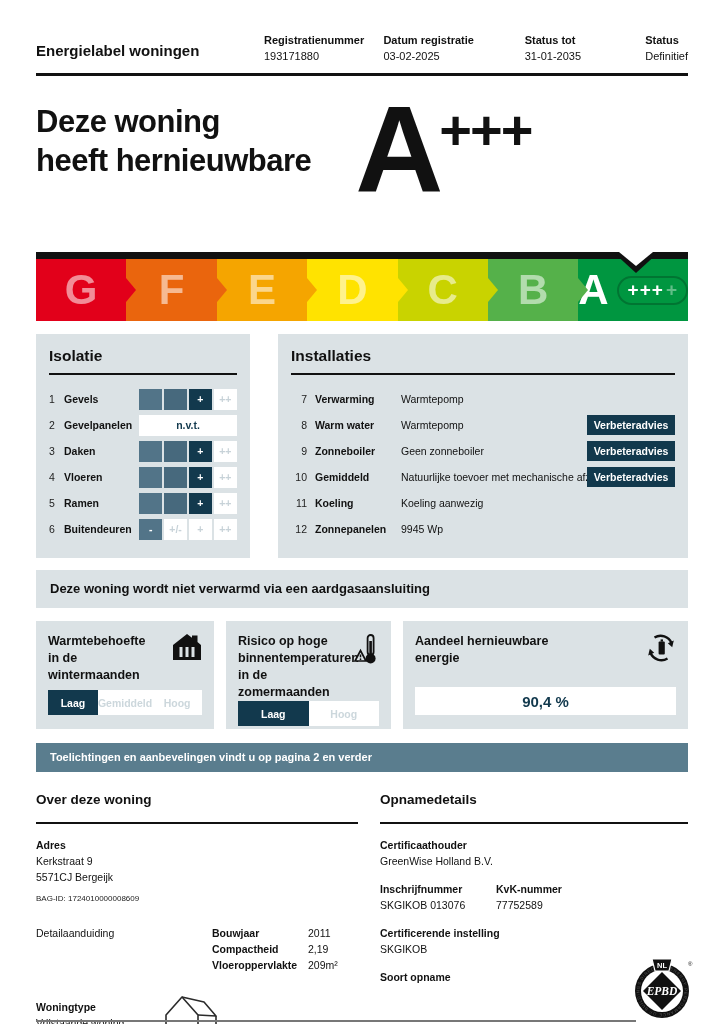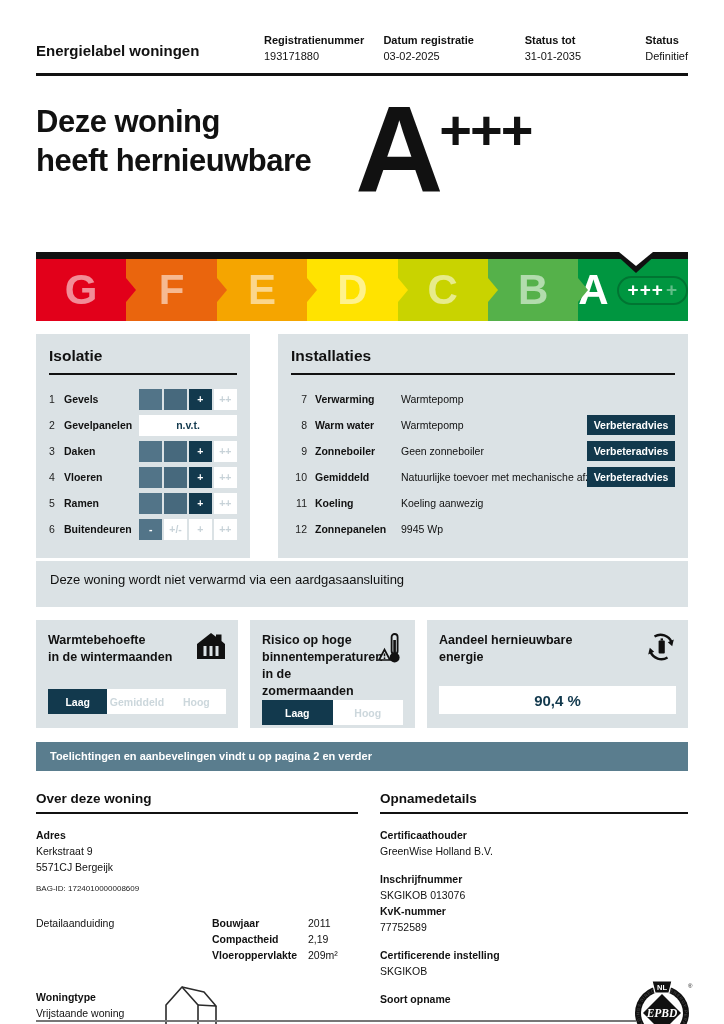--- a/index.html
+++ b/index.html
@@ -60,49 +60,49 @@
   .bar-nvt { width:98px; height:21px; background:#fff; display:flex; align-items:center; justify-content:center;
     font-size:10.5px; font-weight:bold; color:#12394d; }
   .inst-row { display:flex; align-items:center; height:26px; font-size:10.5px; position:relative; }
   .inst-num { width:16px; text-align:right; color:#222; }
   .inst-lbl { font-weight:bold; width:94px; padding-left:8px; }
   .inst-val { flex:1; white-space:nowrap; }
   .advice-btn { position:absolute; right:0; background:#12394d; color:#fff; font-weight:bold;
     font-size:10.5px; padding:4px 0; width:88px; text-align:center; cursor:pointer; }
 
   
-  .gas-banner { margin-top:3px; background:#dbe2e5; font-size:13px; font-weight:normal; padding:11px 14px 20px; }
+  .gas-banner { margin-top:12px; background:#dbe2e5; font-size:13px; font-weight:bold; padding:11px 14px 12px; }
   .boxes { display:flex; gap:12px; margin-top:13px; }
   .ind-box { background:#dbe2e5; padding:12px 12px 14px; height:108px; display:flex; flex-direction:column; position:relative; }
-  .b0{width:202px}.b1{width:165px}.b2{flex:1}
+  .b0{width:178px}.b1{width:165px}.b2{flex:1}
   .box-title { font-size:12.5px; font-weight:bold; line-height:17px; padding-right:40px; }
   .box-icon { position:absolute; top:12px; right:12px; }
   .segctl { margin-top:auto; display:flex; gap:0; }
   .opt { flex:1; height:25px; display:flex; align-items:center; justify-content:center;
     background:#fff; color:#ccd7dc; font-size:10.5px; font-weight:bold; }
   .opt.sel { background:#12394d; color:#fff; }
   .pct-box { margin-top:auto; background:#fff; height:28px; display:flex; align-items:center; justify-content:center;
     font-size:15px; font-weight:bold; color:#12394d; }
   .note-banner { margin-top:14px; background:#5a7d8e; color:#fff; font-size:11px; font-weight:bold; padding:8px 14px 9px; }
 
   
   .details { display:flex; gap:22px; margin-top:20px; }
   .col-l { width:322px; }
   .col-r { flex:1; }
-  .sec-title { font-size:13.5px; font-weight:bold; border-bottom:2px solid #111; padding-bottom:6px; margin-bottom:13px; }
+  .sec-title { font-size:13.5px; font-weight:bold; border-bottom:2px solid #111; padding-bottom:15px; margin-bottom:13px; }
   .fld { font-size:10.5px; line-height:16px; }
   .fld .lbl { font-weight:bold; }
   .bag { font-size:8px; color:#222; margin-top:9px; }
   .detail-row { display:flex; margin-top:22px; }
   .facts { margin-left:auto; width:146px; }
   .fact { display:flex; font-size:10.5px; line-height:16px; }
   .fact .lbl { font-weight:bold; width:96px; }
   .naam-row { display:flex; }
   .examen { margin-left:auto; text-align:left; }
-  .pair-row { display:flex; margin-top:12px;flex-direction:column; }
+  .pair-row { display:flex; margin-top:12px; }
   .pair-row .p1 { width:116px; }
   .mt12 { margin-top:12px; }
   .woning-row { display:flex; margin-top:26px; }
   .house-outline { margin-left:32px; margin-top:-8px; }
   .soort-row { display:flex; position:relative; margin-top:12px; }
   .epbd { position:absolute; right:-8px; top:-12px; }
   .bottom-bar { position:absolute; bottom:2px; left:36px; width:600px; height:2px; background:#777; }
 </style>
 </head>
 <body>

